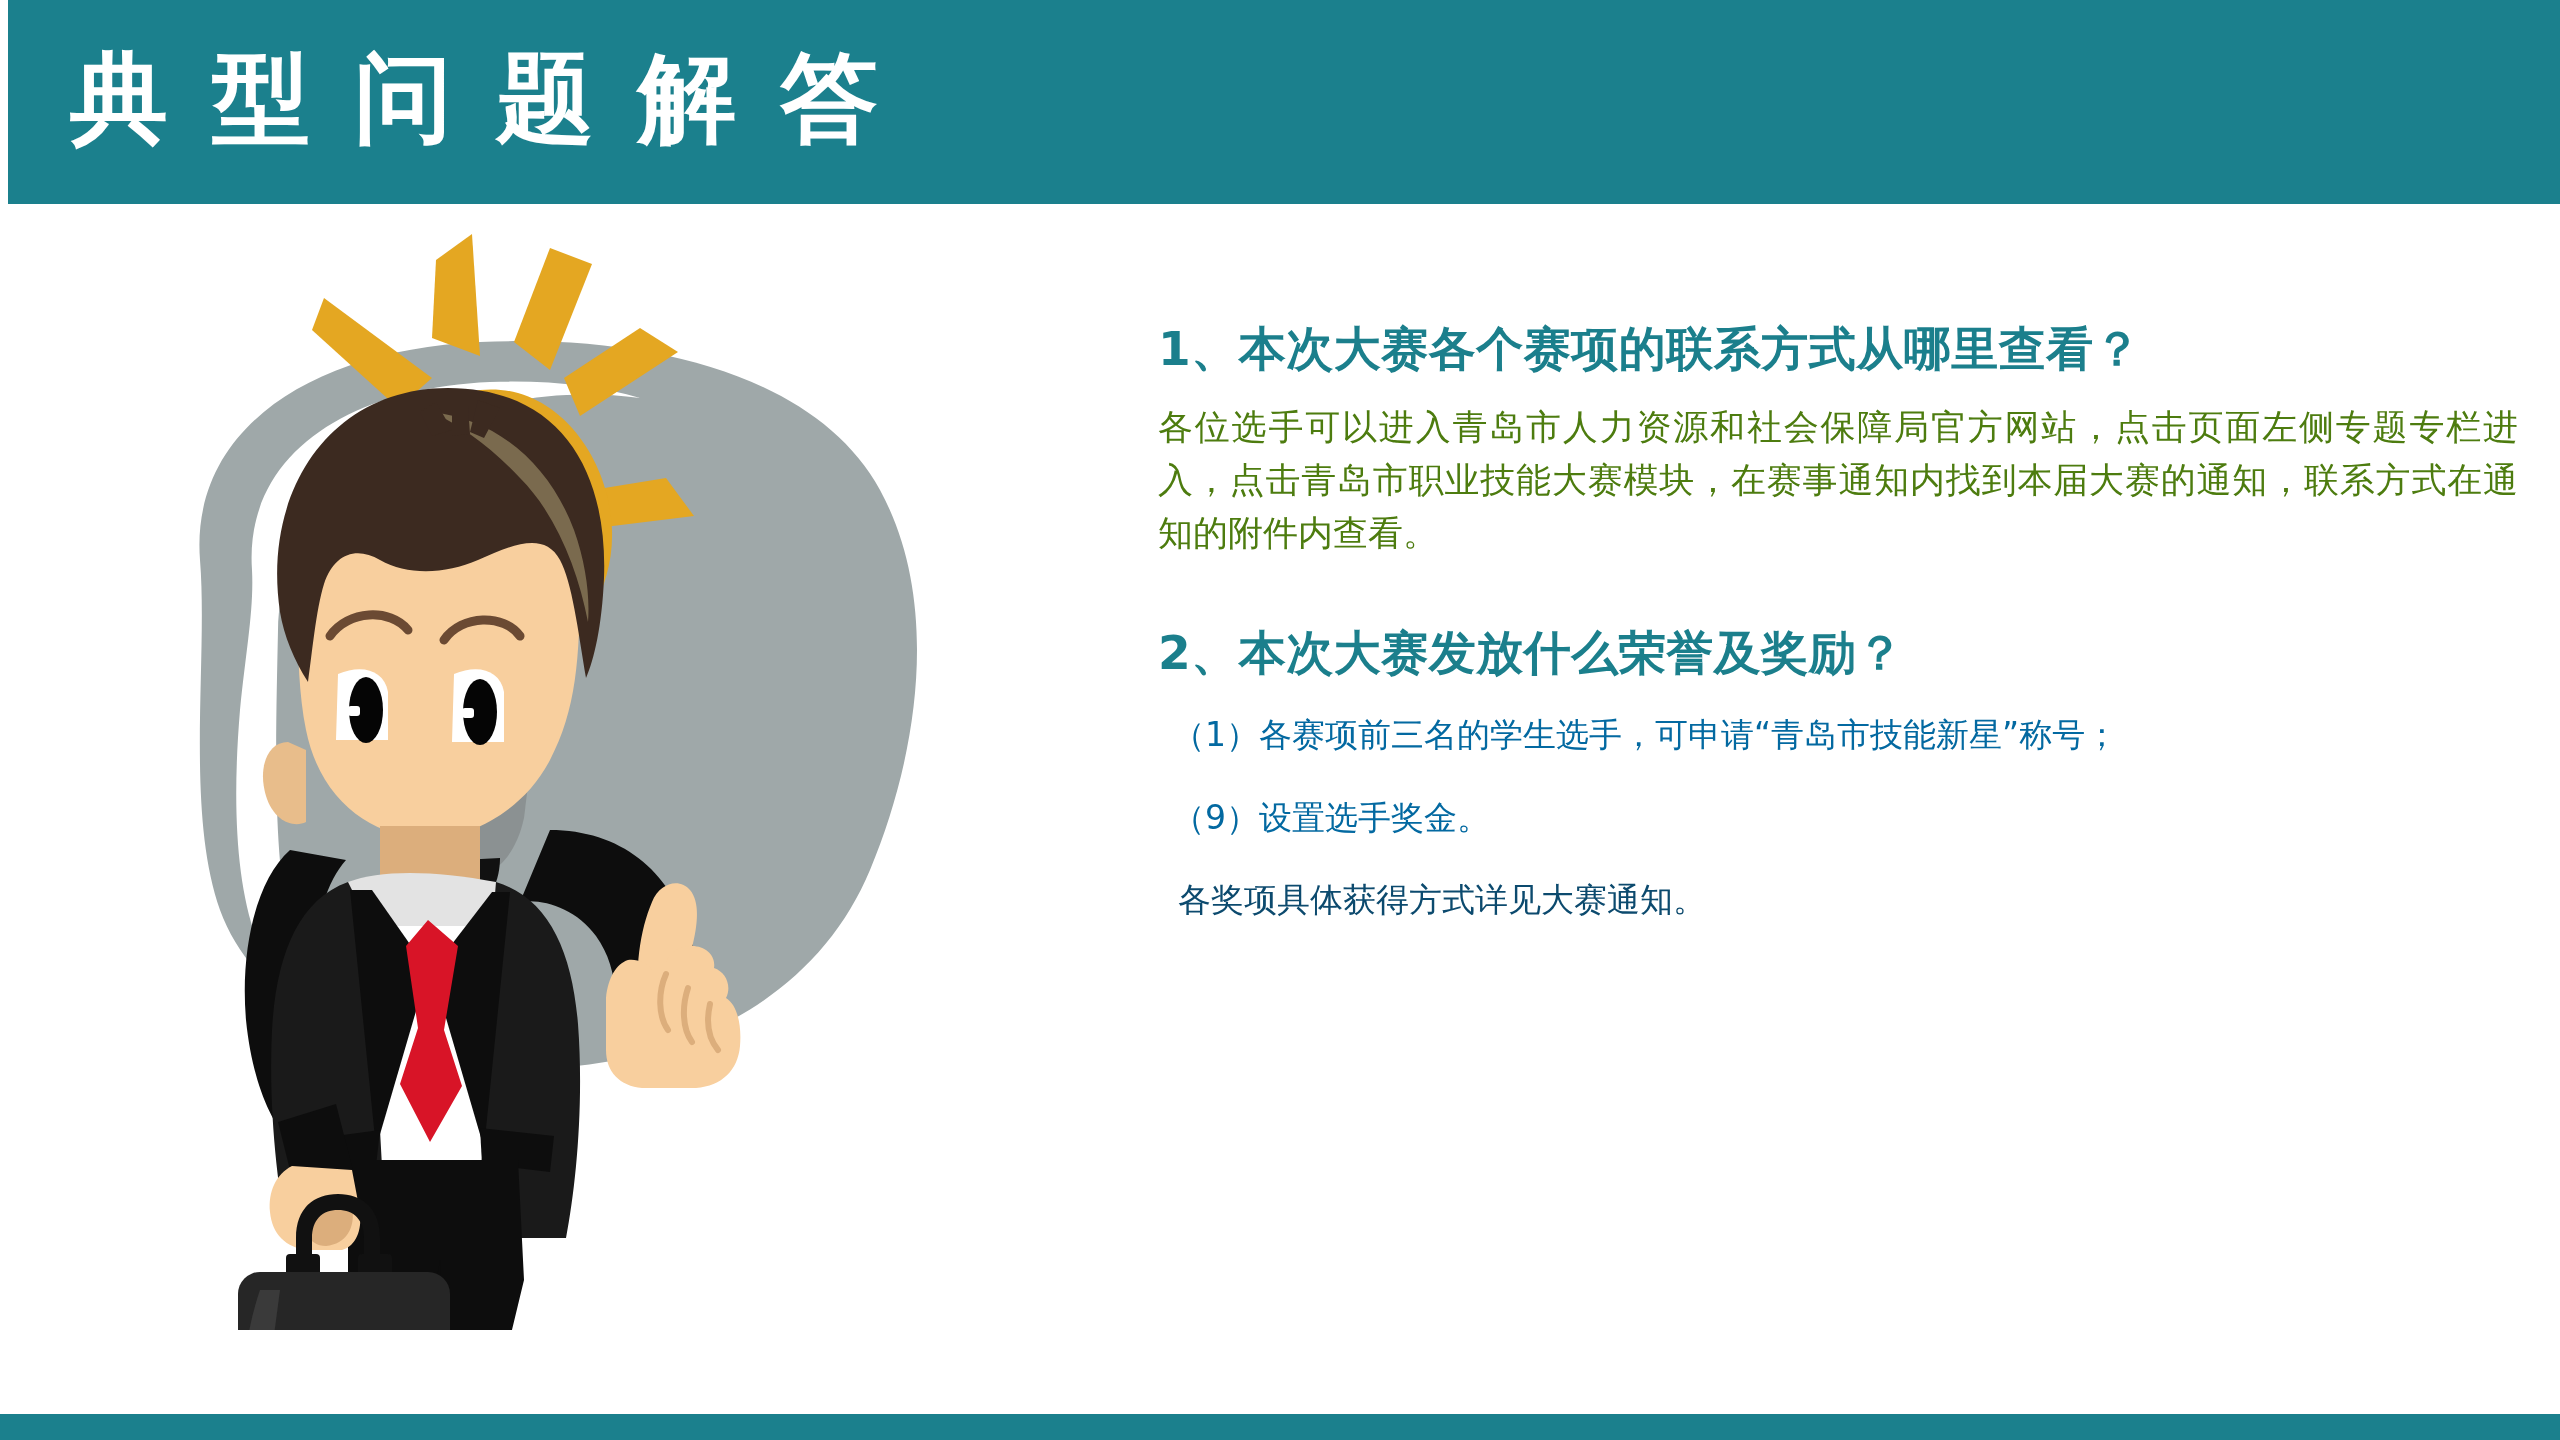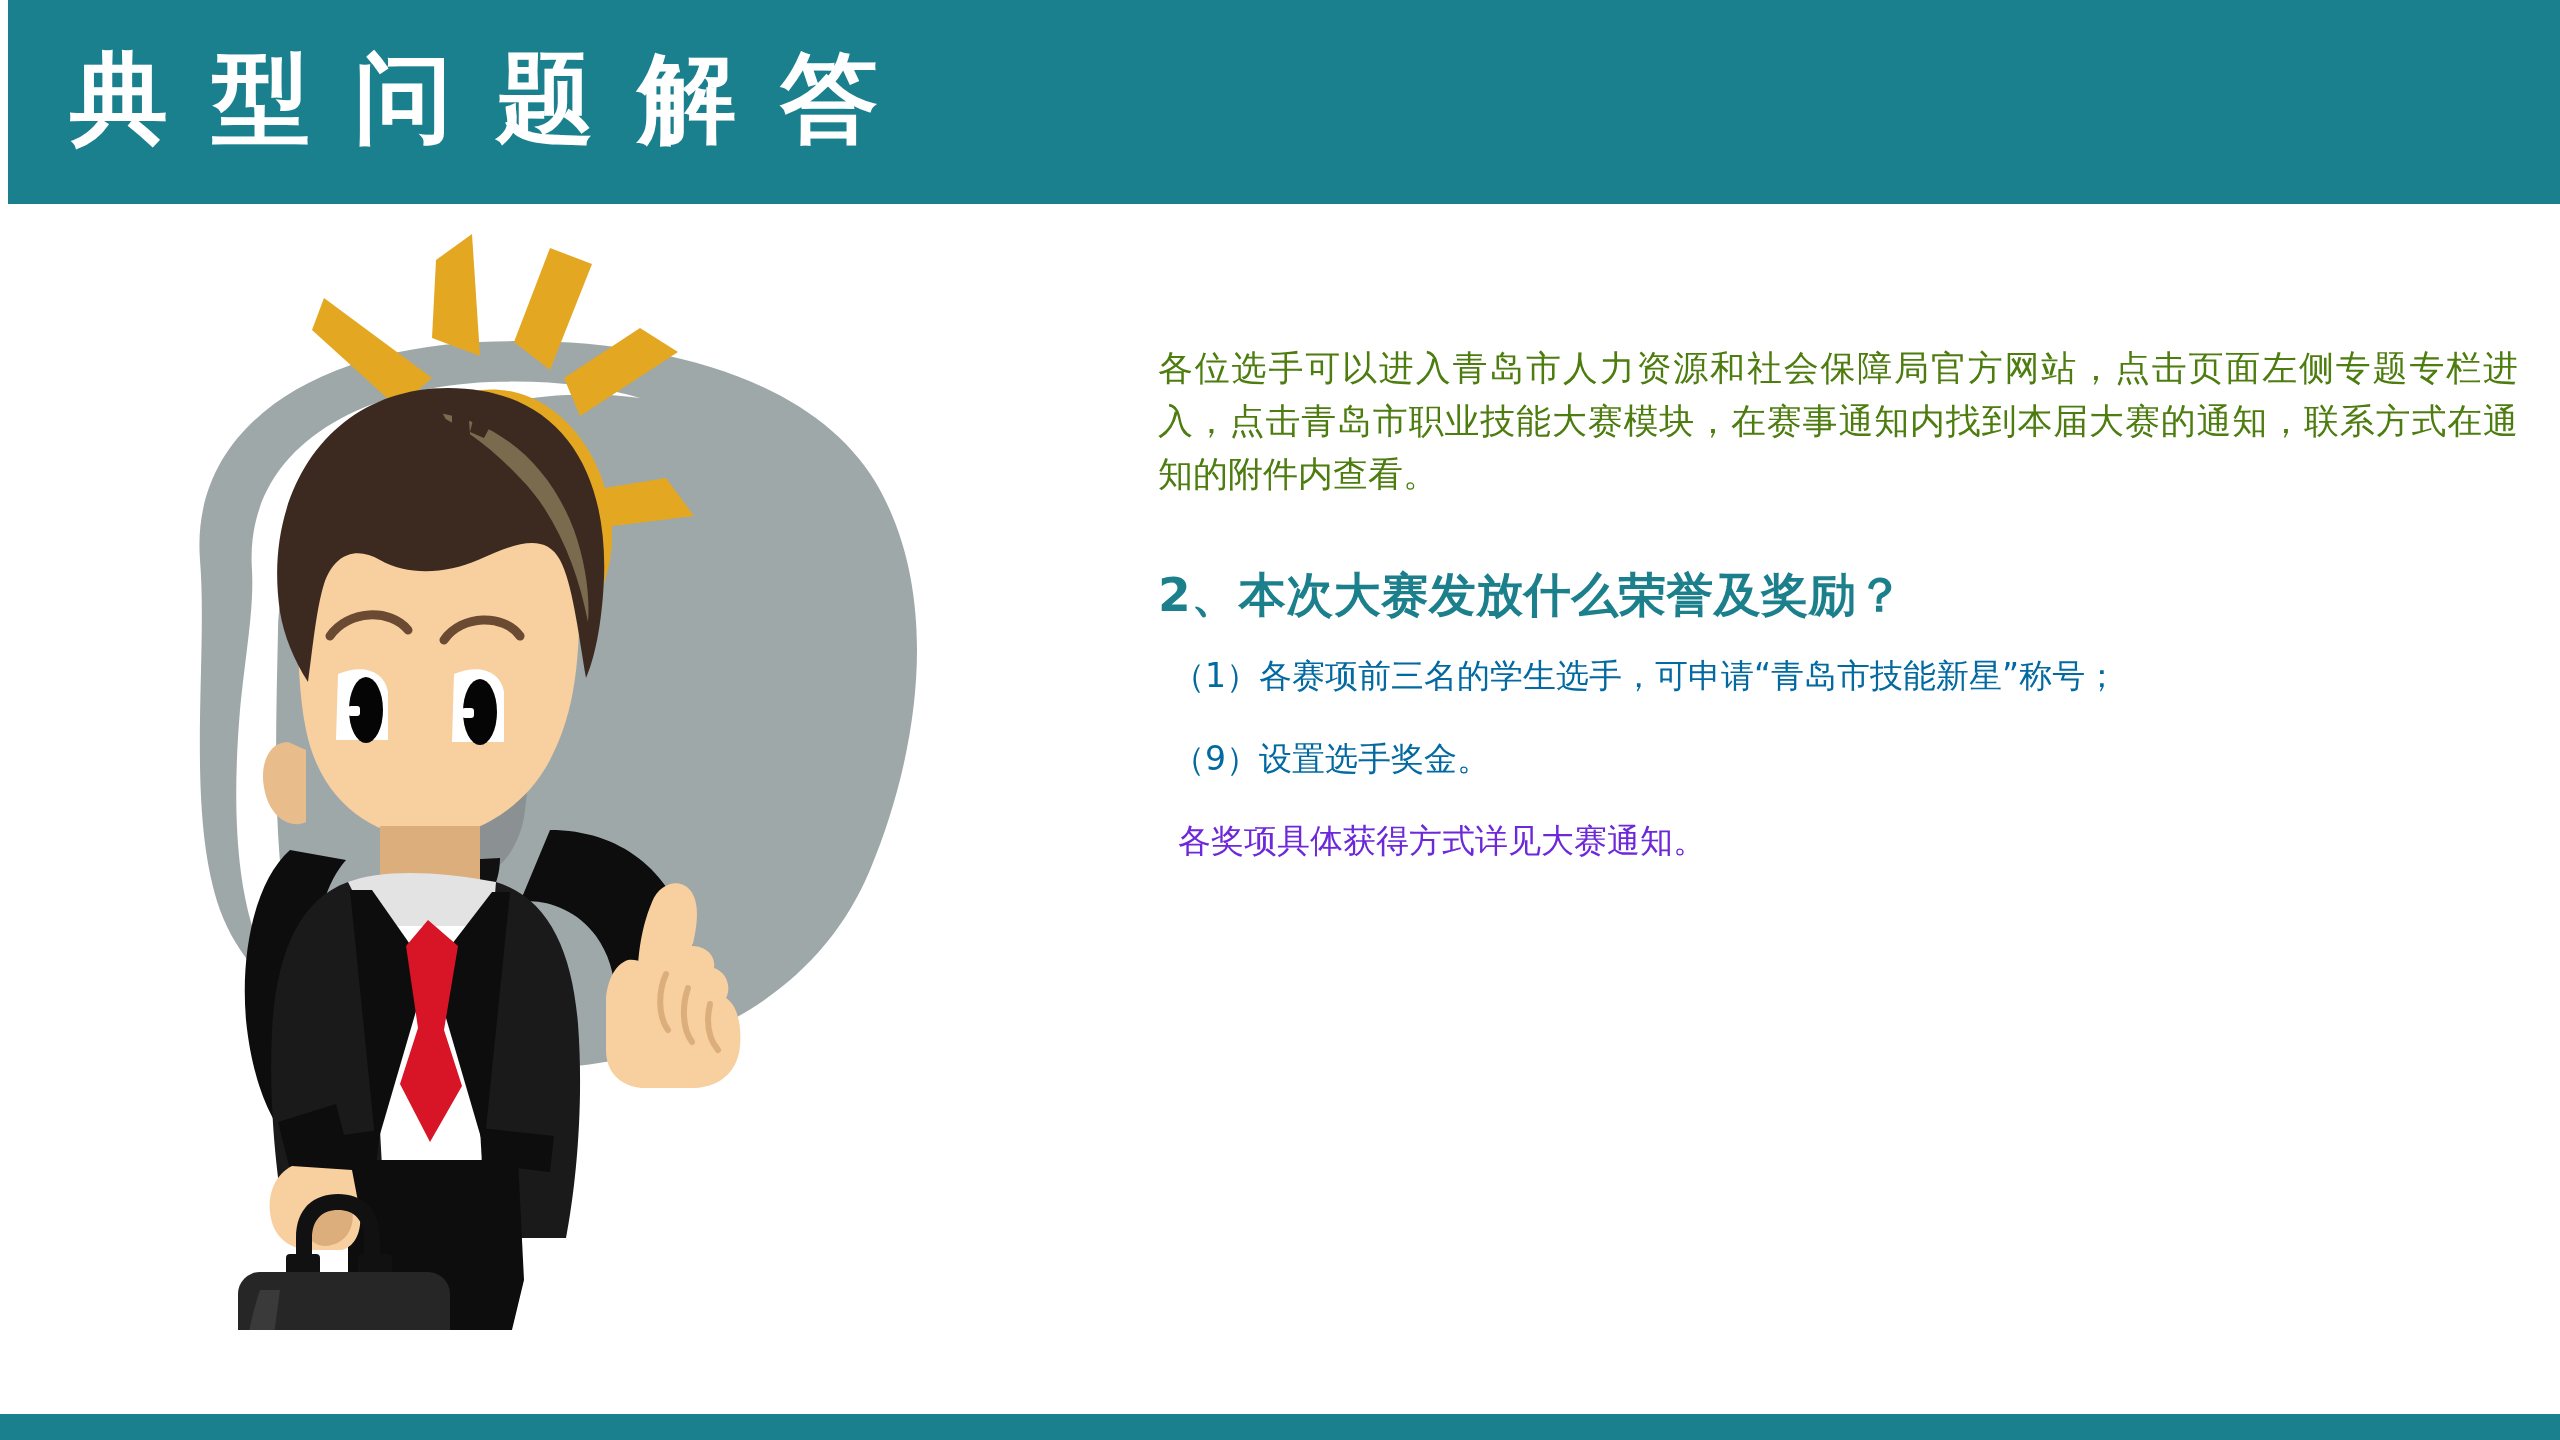--- a/index.html
+++ b/index.html
@@ -103,21 +103,21 @@
   .answer-list li {
     color: #0369a1;
     font-size: 33px;
     line-height: 1.35;
     margin: 0 0 38px 14px;
     font-family: "DejaVu Sans", "Liberation Sans", sans-serif;
   }
   .answer-list li:last-child { margin-bottom: 0; }
 
   .closing-note {
-    color: #6d28d9;
+    color: #0c4a6e;
     font-size: 33px;
     line-height: 1.35;
     margin: 38px 0 0 20px;
     font-family: "DejaVu Sans", "Liberation Sans", sans-serif;
   }
 </style>
 </head>
 <body>
 
 <div class="slide">
@@ -331,20 +331,21 @@
           <rect x="278" y="1024" width="34" height="24" rx="4" fill="#111111"></rect>
           <rect x="158" y="1042" width="212" height="158" rx="22" fill="#262626"></rect>
           <path d="M 180 1060 L 200 1060 L 182 1196 L 166 1190 C 160 1160, 164 1106, 180 1060 Z" fill="#3a3a3a"></path>
         </g>
       </g>
     </svg>
   </div>
 
   <div class="content">
 
+    <h2 class="q-heading">1、本次大赛各个赛项的联系方式从哪里查看？</h2>
 
     <p class="q-body">各位选手可以进入青岛市人力资源和社会保障局官方网站，点击页面左侧专题专栏进入，点击青岛市职业技能大赛模块，在赛事通知内找到本届大赛的通知，联系方式在通知的附件内查看。</p>
 
     <h2 class="q-heading second">2、本次大赛发放什么荣誉及奖励？</h2>
 
     <ul class="answer-list">
       <li>（1）各赛项前三名的学生选手，可申请“青岛市技能新星”称号；</li>
       <li>（9）设置选手奖金。</li>
     </ul>
 

